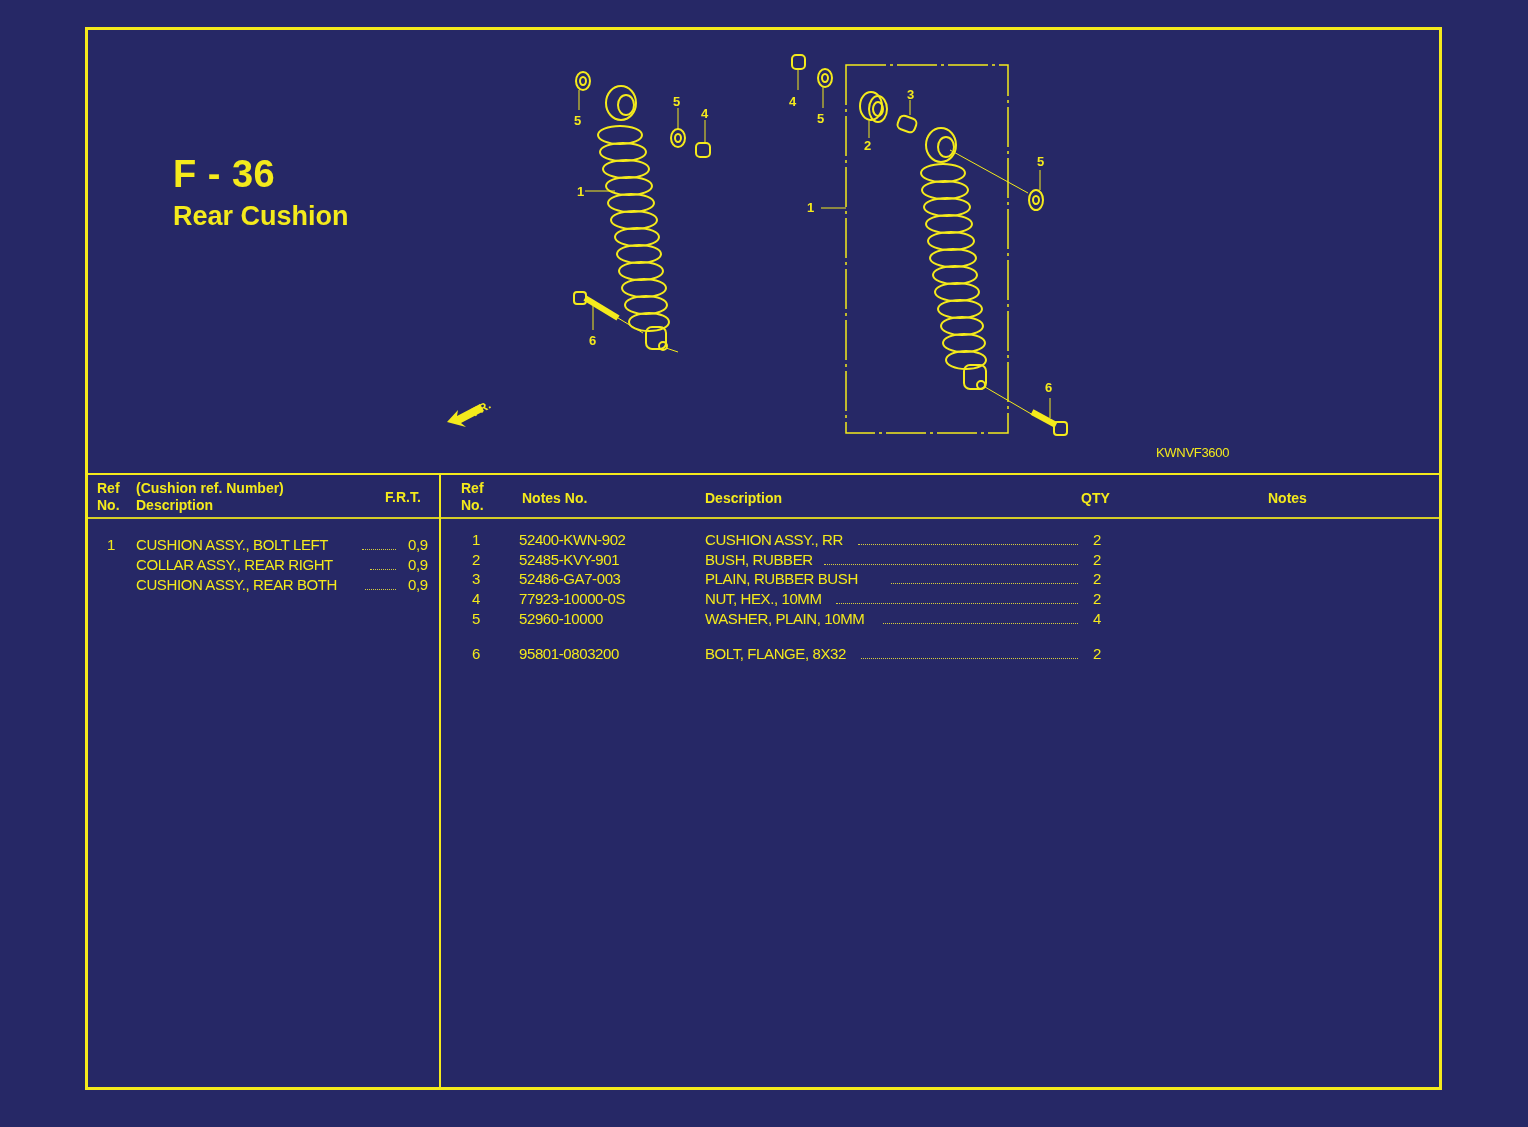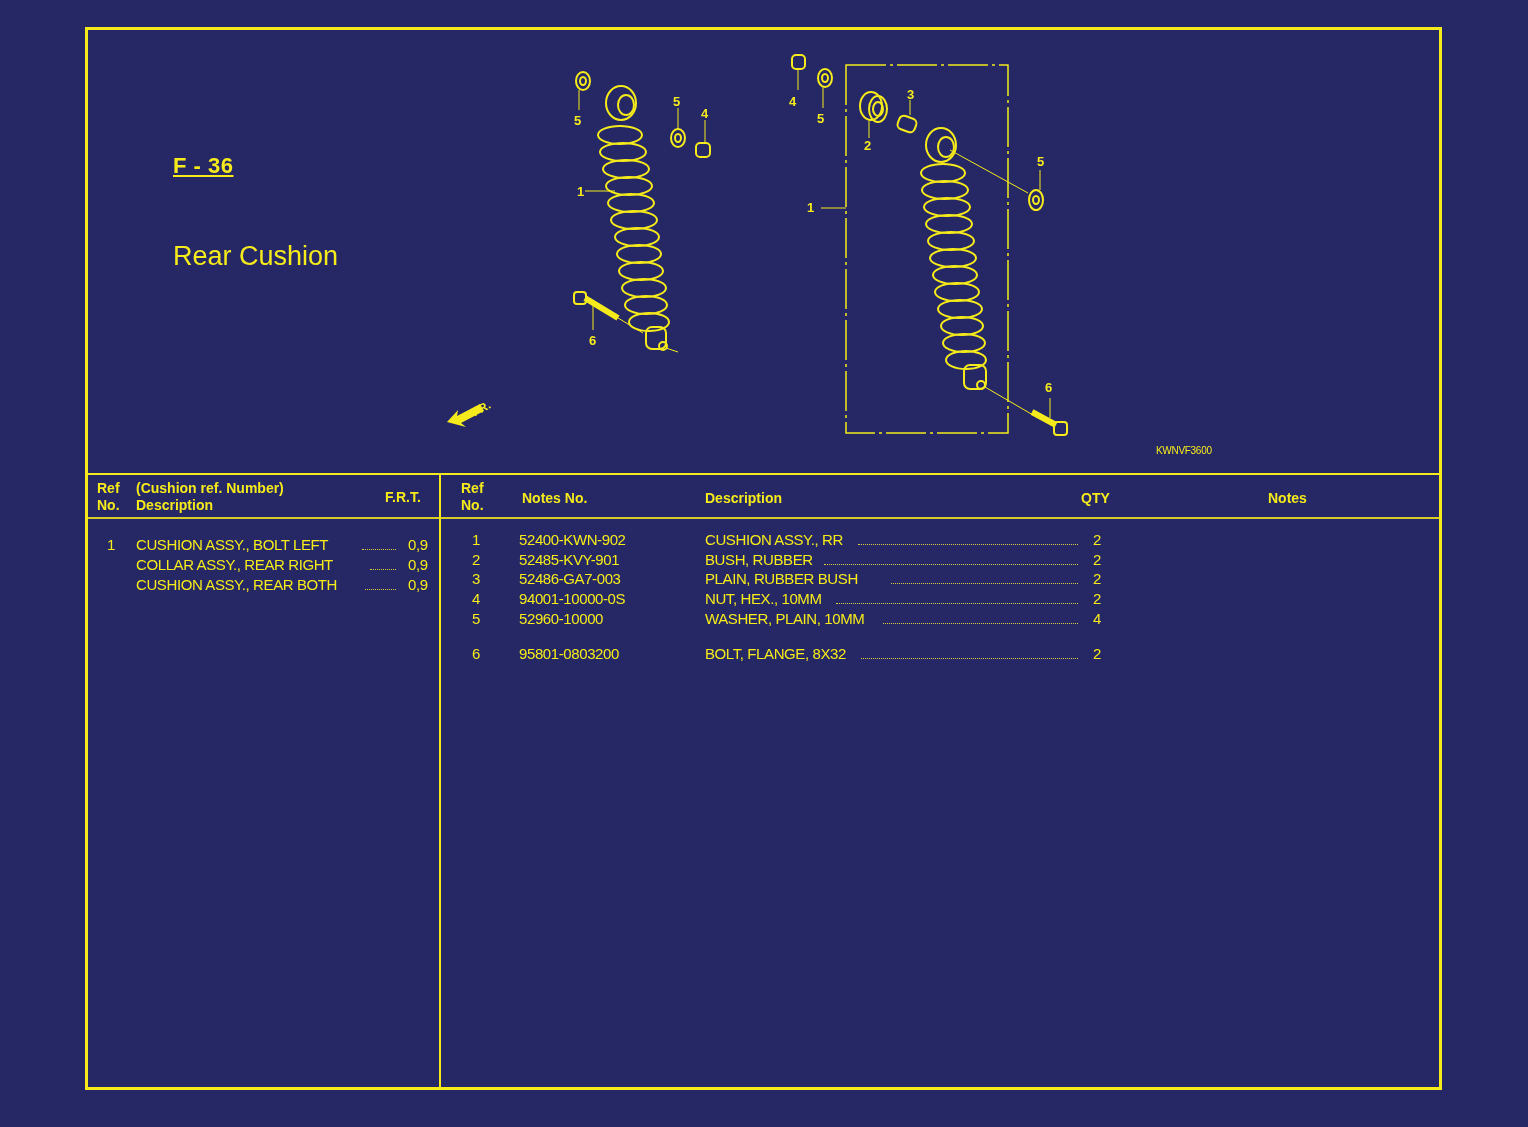--- a/index.html
+++ b/index.html
@@ -7,23 +7,23 @@
     width:1528px; height:1127px; background:#262866; position:relative; overflow:hidden;
     font-family: "Liberation Sans", sans-serif; color:#f4ea1c;
   }
   .frame {
     position:absolute; left:85px; top:27px; width:1351px; height:1057px;
     border:3px solid #f4ea1c; box-sizing:content-box;
   }
   .diagram { position:absolute; left:0; top:0; width:1351px; height:443px; }
   .hline { position:absolute; left:0; width:1351px; height:2px; background:#f4ea1c; }
   .vline { position:absolute; top:443px; width:2px; height:614px; background:#f4ea1c; }
-  .title { position:absolute; left:85px; top:123px; font-size:22px; font-weight:bold; letter-spacing:0.5px;text-decoration:underline; }
-  .subtitle { position:absolute; left:85px; top:171px; font-size:27px; font-weight:normal;margin-top:40px; }
-  .code { position:absolute; left:1068px; top:415px; font-size:10px; letter-spacing:-0.3px; }
+  .title { position:absolute; left:85px; top:123px; font-size:38px; font-weight:bold; letter-spacing:0.5px; }
+  .subtitle { position:absolute; left:85px; top:171px; font-size:27px; font-weight:bold; }
+  .code { position:absolute; left:1068px; top:415px; font-size:13px; letter-spacing:-0.3px; }
   .hdr { position:absolute; font-size:14px; font-weight:bold; line-height:17px; }
   .cell { position:absolute; font-size:15px; line-height:18px; white-space:nowrap; letter-spacing:-0.4px; }
   .dots { position:absolute; height:0; border-bottom:1px dotted #d9cf3a; }
   svg { position:absolute; left:0; top:0; }
 </style>
 </head>
 <body>
 
 <div class="frame">
 
@@ -202,21 +202,21 @@
     </div>
     <div>
       <div class="cell" style="left:384px;top:540px">3</div>
       <div class="cell" style="left:431px;top:540px">52486-GA7-003</div>
       <div class="cell" style="left:617px;top:540px">PLAIN, RUBBER BUSH</div>
       <div class="dots" style="left:803px;width:187px;top:553px"></div>
       <div class="cell" style="left:1005px;top:540px">2</div>
     </div>
     <div>
       <div class="cell" style="left:384px;top:560px">4</div>
-      <div class="cell" style="left:431px;top:560px">94001-10000-0S</div>
+      <div class="cell" style="left:431px;top:560px">77923-10000-0S</div>
       <div class="cell" style="left:617px;top:560px">NUT, HEX., 10MM</div>
       <div class="dots" style="left:748px;width:242px;top:573px"></div>
       <div class="cell" style="left:1005px;top:560px">2</div>
     </div>
     <div>
       <div class="cell" style="left:384px;top:580px">5</div>
       <div class="cell" style="left:431px;top:580px">52960-10000</div>
       <div class="cell" style="left:617px;top:580px">WASHER, PLAIN, 10MM</div>
       <div class="dots" style="left:795px;width:195px;top:593px"></div>
       <div class="cell" style="left:1005px;top:580px">4</div>

